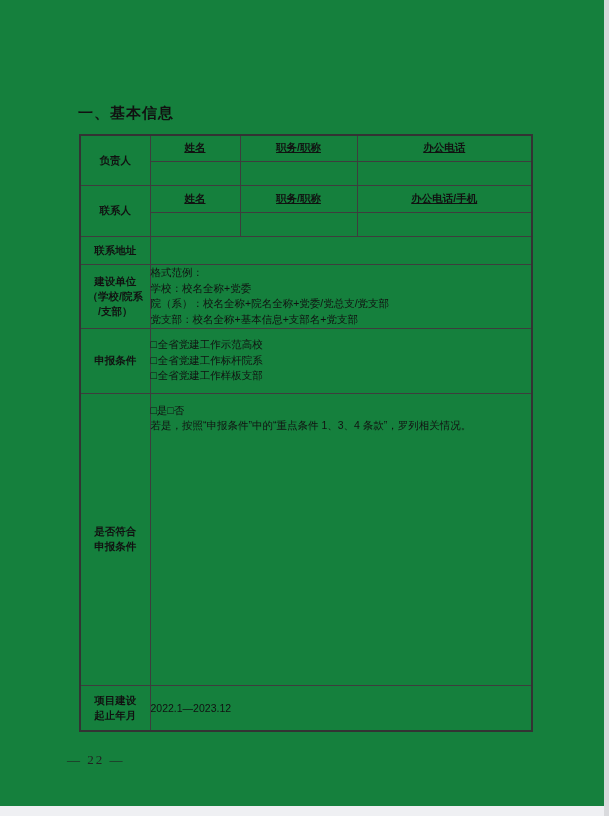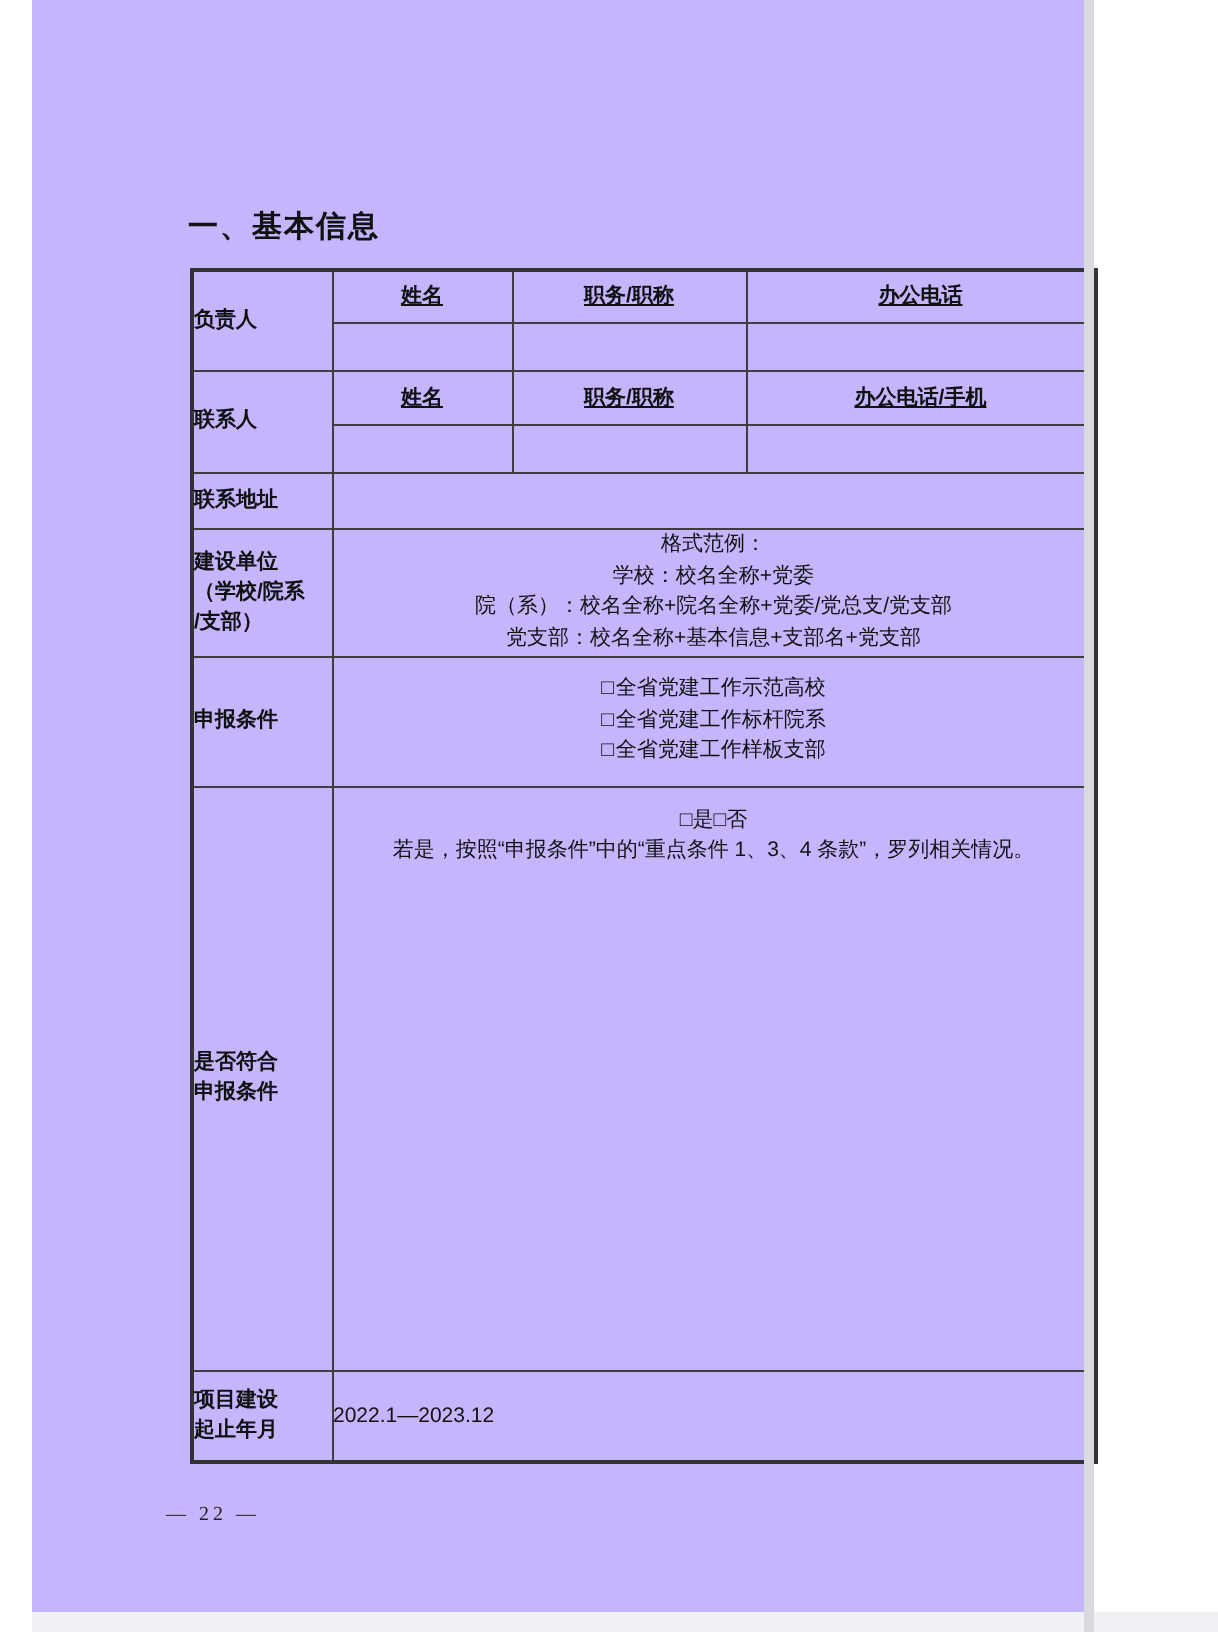--- a/index.html
+++ b/index.html
@@ -6,23 +6,23 @@
   html, body { width: 609px; height: 816px; }
   body {
     font-family: "Liberation Sans", "DejaVu Sans", sans-serif;
     background: #ffffff;
     color: #1a1a1a;
     position: relative;
     overflow: hidden;
   }
   .page {
     position: absolute;
-    left: 16px; top: 0;
-    width: 531px; height: 816px;
-    background: #c4b5fd;
+    left: 0; top: 0;
+    width: 609px; height: 816px;
+    background: #15803d;
   }
   
   .edge-bottom {
     position: absolute;
     left: 0; bottom: 0;
     width: 609px; height: 10px;
     background: #eff0f3;
   }
   .edge-right {
     position: absolute;
@@ -52,46 +52,47 @@
     padding: 0;
     vertical-align: middle;
   }
   table.form { border: 2px solid #333; }
   col.c1 { width: 70px; }
   col.c2 { width: 90px; }
   col.c3 { width: 117px; }
   col.c4 { width: 175px; }
 
   td.lbl {
+    text-align: center;
     font-weight: bold;
     line-height: 15px;
     padding: 2px 3px;
   }
   td.hdr {
     text-align: center;
     font-weight: bold;
     text-decoration: underline;
   }
   td.content {
     padding: 5px 8px;
     line-height: 15.5px;
-    text-align: center;
+    text-align: left;
   }
   td.content.top { vertical-align: top; padding-top: 9px; margin-left: 48px; }
   td.val-left {
     padding: 2px 8px;
     text-align: left;
   }
   .opt { white-space: nowrap; }
   .cb { margin-right: 1px; }
   .yn-group .cb { margin-right: 0; }
   .page-number {
     position: absolute;
     left: 67px; top: 752px;
-    font-size: 10px;
+    font-size: 13px;
     font-family: "Liberation Serif", "DejaVu Serif", serif;
     color: #222;
     letter-spacing: 2px;
   }
 </style>
 </head>
 <body>
 
 <div class="page">
 

